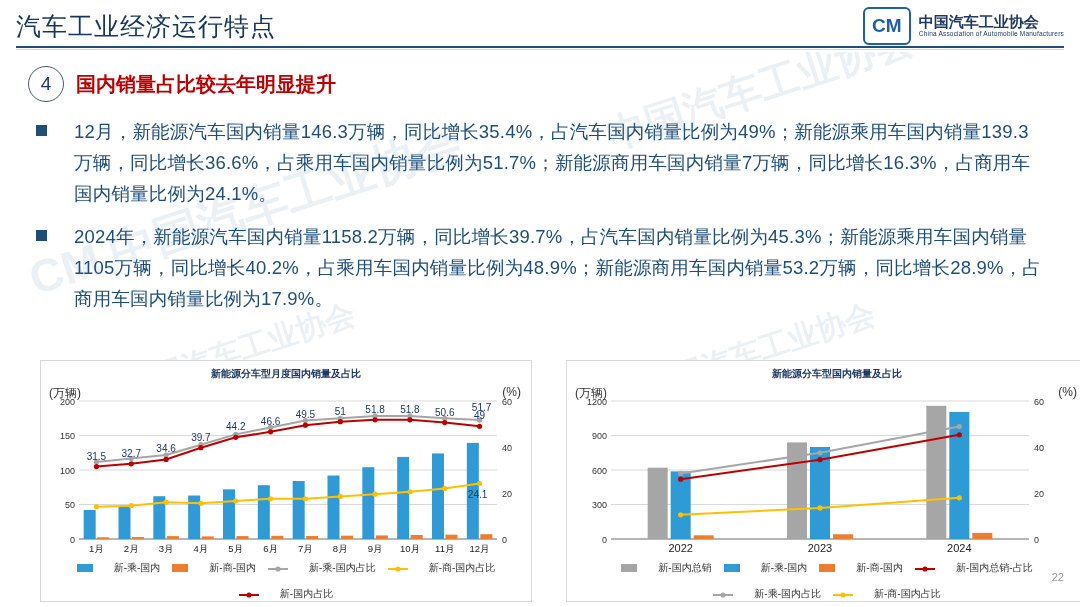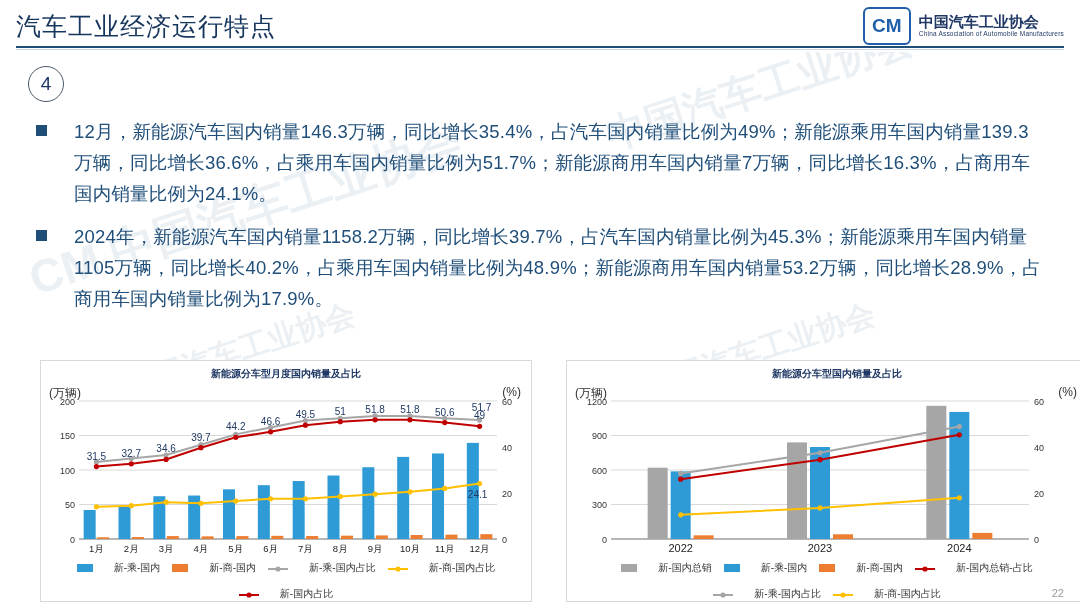--- a/index.html
+++ b/index.html
@@ -60,21 +60,21 @@
   }
   
   .chart-box { position:absolute; background:#ffffff; border:1px solid #d9d9d9; }
   #chartL { left:40px; top:360px; width:490px; height:240px; }
   #chartR { left:566px; top:360px; width:500px; height:240px;padding-left:20px; }
   .ch-title { text-align:center; font-size:10px; font-weight:bold; color:#1f3864; margin-top:6px;}
   .unit-l { position:absolute; font-size:12px; color:#333; }
   .legend { position:absolute; width:100%; display:flex; flex-wrap:wrap; justify-content:center; gap:12px; font-size:10px; color:#333;}
   .lg { display:flex; align-items:center; gap:21px; }
   .lg .sw { width:16px; height:8px; display:inline-block;}
-  .pageno { position:absolute; right:16px; bottom:8px; font-size:11px; color:#999; }
+  .pageno { position:absolute; right:16px; bottom:24px; font-size:11px; color:#999; }
   .wm { position:absolute; color:rgba(190,205,220,.30); font-weight:bold; pointer-events:none; white-space:nowrap;}
   svg text { font-family:"Liberation Sans", sans-serif; }
 </style>
 </head>
 <body>
 
 <div class="wm" style="left:20px; top:180px; font-size:46px; transform:rotate(-18deg);">CM 中国汽车工业协会</div>
 <div class="wm" style="left:600px; top:60px; font-size:40px; transform:rotate(-18deg);">中国汽车工业协会</div>
 <div class="wm" style="left:120px; top:330px; font-size:30px; transform:rotate(-18deg);">中国汽车工业协会</div>
 <div class="wm" style="left:640px; top:330px; font-size:30px; transform:rotate(-18deg);">中国汽车工业协会</div>
@@ -87,20 +87,21 @@
     <div class="logo-mark">CM</div>
     <div>
       <div class="logo-txt-cn">中国汽车工业协会</div>
       <div class="logo-txt-en">China Association of Automobile Manufacturers</div>
     </div>
   </div>
 </div>
 
 <div class="sec">
   <div class="sec-num">4</div>
+  <div class="sec-t2">国内销量占比较去年明显提升</div>
 </div>
 
 <div class="bullets">
   <div class="bullet">
     <div class="bsq"></div>
     <div class="btext">12月，新能源汽车国内销量146.3万辆，同比增长35.4%，占汽车国内销量比例为49%；新能源乘用车国内销量139.3万辆，同比增长36.6%，占乘用车国内销量比例为51.7%；新能源商用车国内销量7万辆，同比增长16.3%，占商用车国内销量比例为24.1%。</div>
   </div>
   <div class="bullet">
     <div class="bsq"></div>
     <div class="btext">2024年，新能源汽车国内销量1158.2万辆，同比增长39.7%，占汽车国内销量比例为45.3%；新能源乘用车国内销量1105万辆，同比增长40.2%，占乘用车国内销量比例为48.9%；新能源商用车国内销量53.2万辆，同比增长28.9%，占商用车国内销量比例为17.9%。</div>

